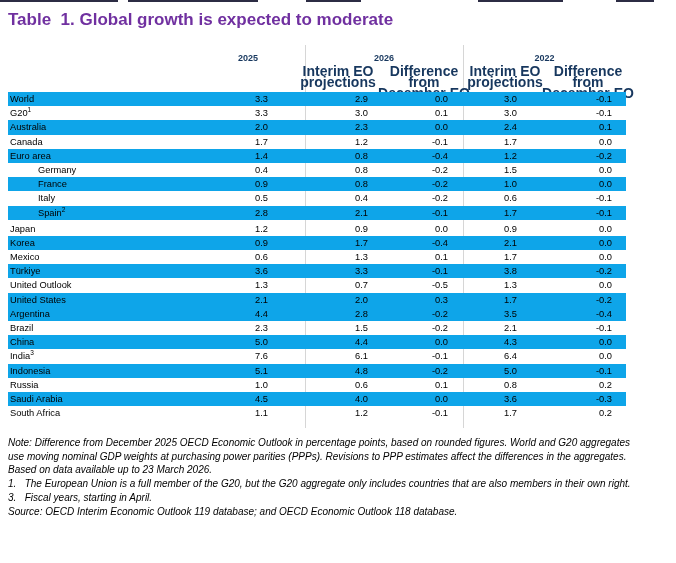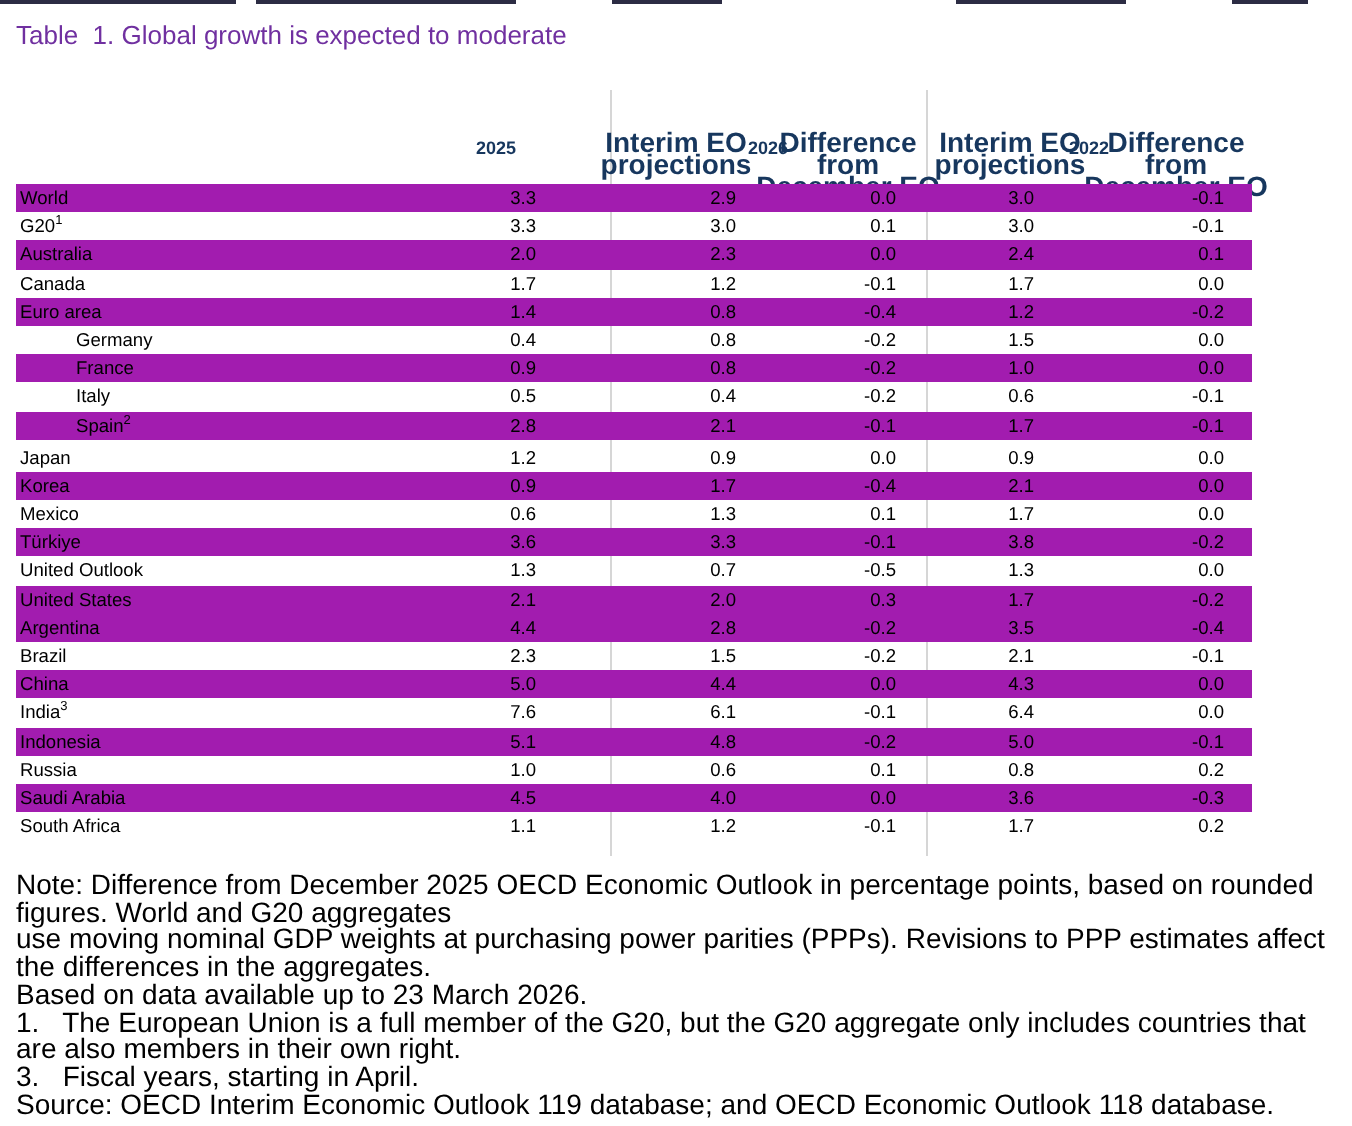--- a/index.html
+++ b/index.html
@@ -7,51 +7,52 @@
     position:relative;
     width:676px;height:563px;
     background:#ffffff;
     font-family:"Liberation Sans", sans-serif;
     color:#000;
     overflow:hidden;
   }
   .artifact{position:absolute;top:0;height:2px;background:#2c2c44;}
   .title{
     position:absolute;left:8px;top:10px;margin:0;
-    font-size:13px;font-weight:normal;color:#7030a0;
+    font-size:17px;font-weight:bold;color:#7030a0;
     white-space:pre;
   }
   .table{position:absolute;left:8px;top:45px;width:618px;}
   .sep{position:absolute;top:0;width:1px;height:383px;background:#d6d6d6;}
   .sep1{left:297px;}
   .sep2{left:455px;}
   .thead{position:relative;height:47px;}
   .hlabel{
     position:absolute;text-align:center;
     font-size:9px;font-weight:bold;color:#17375e;
   }
-  .hyear{top:24px;}
+  .hyear{top:8px;}
   .hsub{top:21px;font-size:14px;line-height:11px;white-space:pre-line;}
   .rows{position:relative;}
   .row{
     display:grid;
     grid-template-columns:217px 43px 100px 80px 69px 95px 14px;
     height:14.2px;line-height:14.2px;
     font-size:9.3px;
   }
-  .row.striped{background:#a21caf;}
+  .row.striped{background:#0ea5e9;}
   .cell{overflow:hidden;}
   .cell.name{padding-left:2px;}
   .cell.name.indent{padding-left:30px;}
   .cell.num{text-align:right;}
   .cell.name sup{font-size:6.5px;line-height:1;}
   .notes{position:absolute;left:8px;top:436px;width:664px;}
   .note-line{
-    font-size:14px;line-height:13.7px;color:#000;
+    font-size:10px;line-height:13.7px;color:#000;
     white-space:pre-wrap;
+    font-style:italic;
   }
 </style>
 </head>
 <body>
 
 <div class="page">
 
   <div class="artifact" style="left:0px;width:118px;"></div>
   <div class="artifact" style="left:128px;width:130px;"></div>
   <div class="artifact" style="left:306px;width:55px;"></div>

